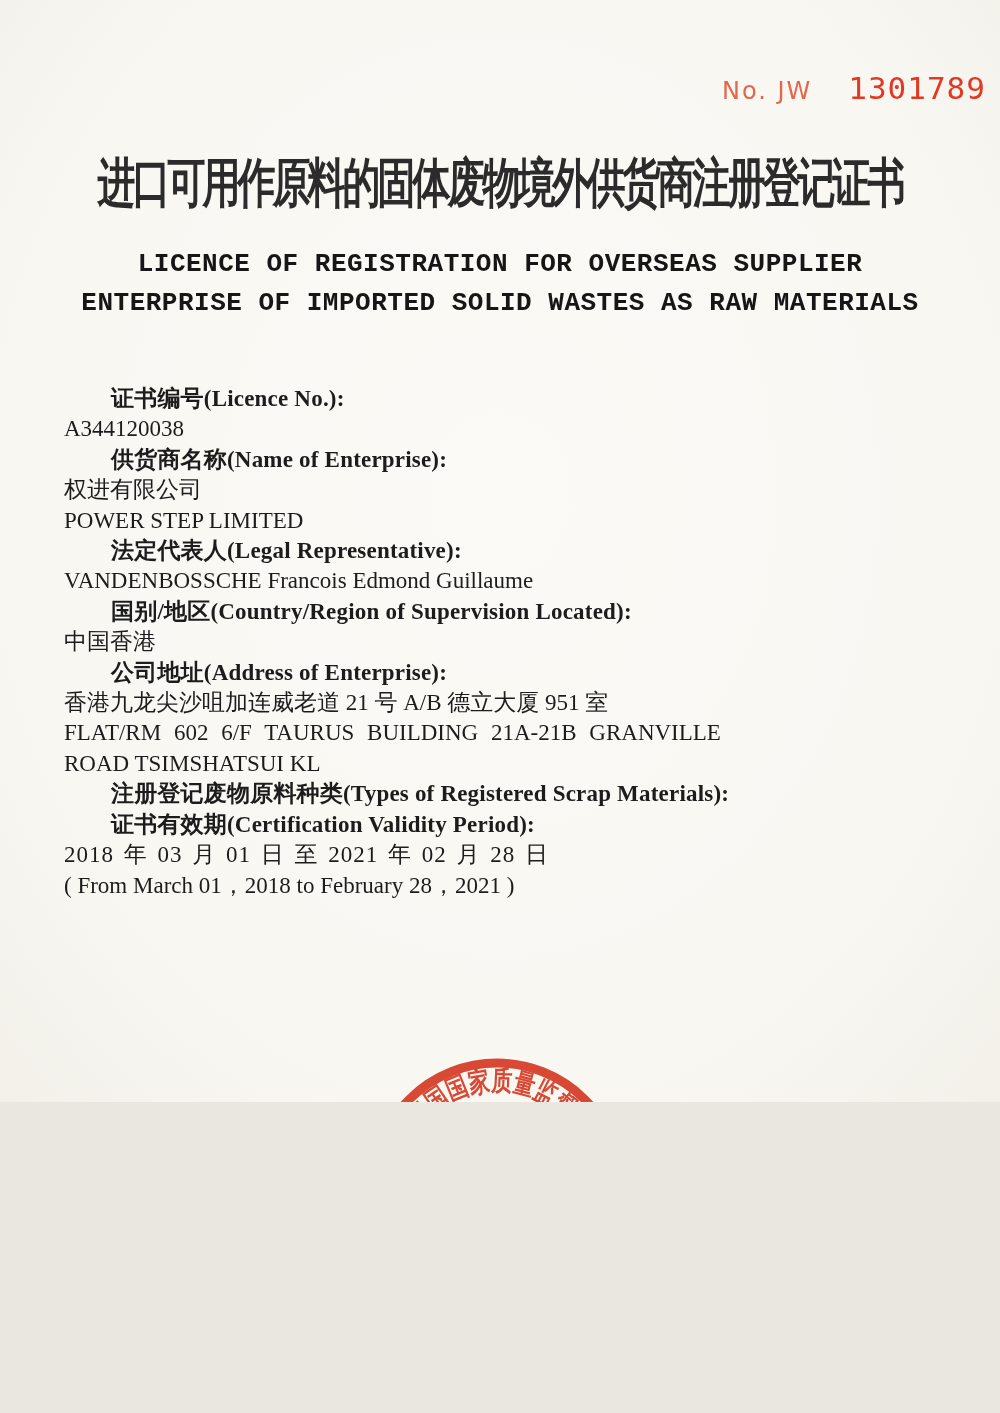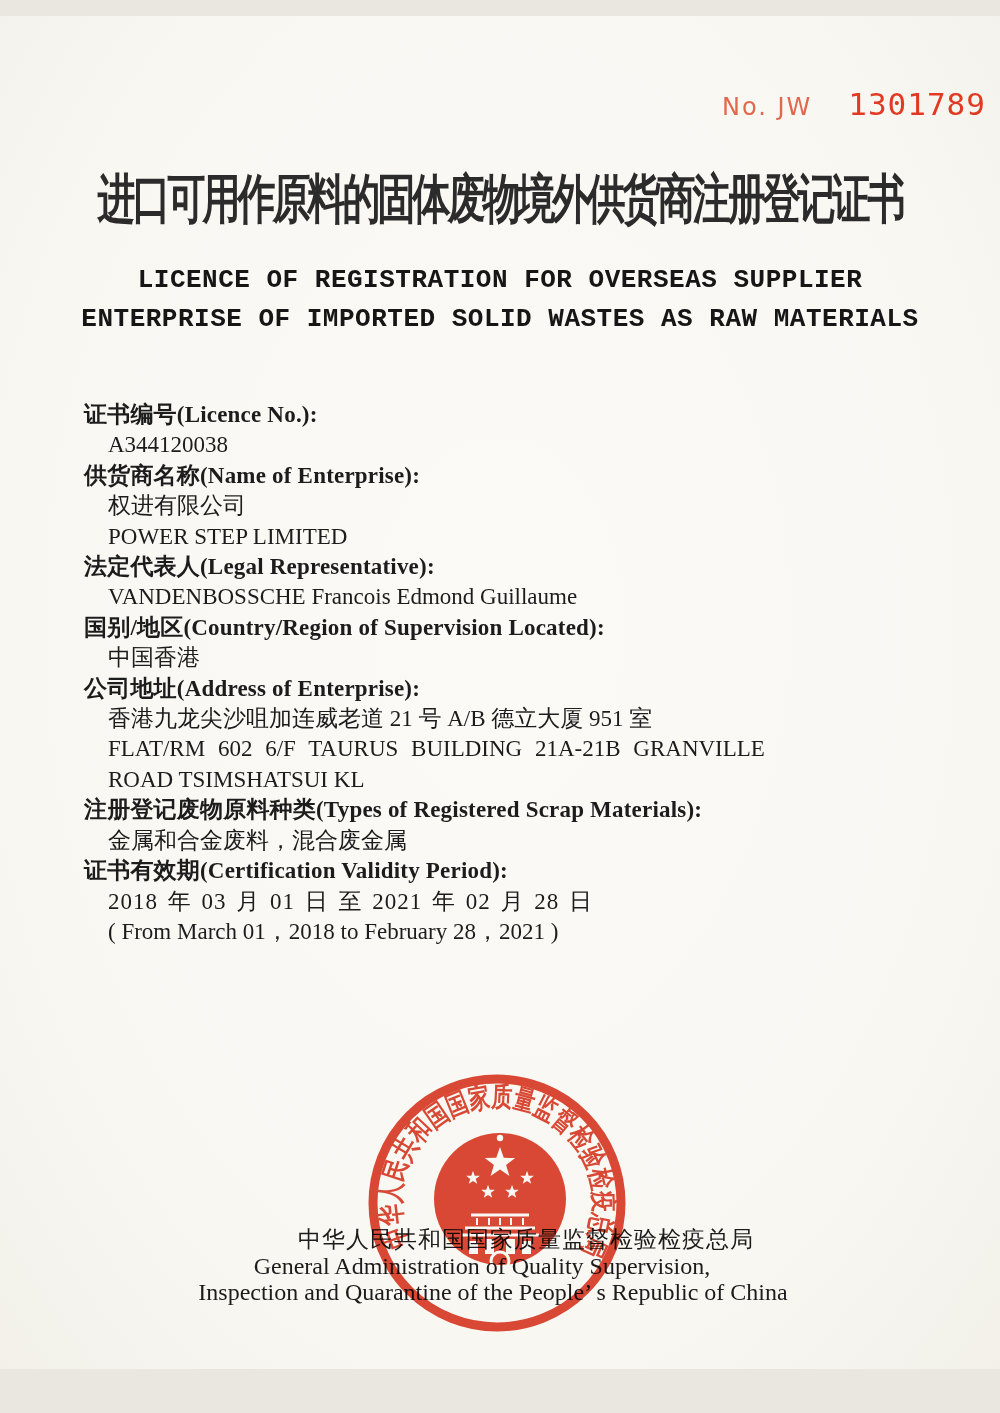--- a/index.html
+++ b/index.html
@@ -5,22 +5,22 @@
   :root{
     --paper:#f8f7f2;
     --ink:#1c1c1c;
     --seal-red:#dc3c26;
     --serial-number-red:#e23a22;
     --serial-prefix-red:#e2674c;
   }
   html,body{margin:0;padding:0;background:#e9e7e0;}
   .page{
     position:relative;
-    width:1000px;height:1353px;
-    margin:16px auto;
+    width:1000px;height:1102px;
+    margin:0 auto;
     background:var(--paper);
     background-image:radial-gradient(ellipse at 50% 45%, #fbfaf6 0%, var(--paper) 70%, #f2f0e9 100%);
     overflow:hidden;
     font-family:"Liberation Serif","DejaVu Serif",serif;
     color:var(--ink);
   }
   
   .serial{
     position:absolute;top:70px;left:722px;
     display:flex;align-items:baseline;gap:36px;
@@ -54,24 +54,24 @@
   .title-en.l1{top:249px;}
   .title-en.l2{top:288px;text-align:center;}
   
   .body-block{
     position:absolute;top:384px;left:0;width:1000px;
   }
   .line{
     line-height:30.4px;font-size:23px;white-space:nowrap;
   }
   .line.label{
-    padding-left:84px;font-weight:bold;letter-spacing:.2px;
+    padding-left:111px;font-weight:bold;letter-spacing:.2px;
   }
   .line.value{
-    padding-left:108px;
+    padding-left:64px;
   }
   .line.wide-space{word-spacing:7px;}
   .line.date-space{word-spacing:3px;letter-spacing:1px;}
   
   .footer-line{
     position:absolute;left:0;width:1000px;text-align:center;white-space:nowrap;
   }
   .footer-zh{top:1208px;font-size:23px;letter-spacing:1px;transform:translateX(26px);}
   .footer-en1{top:1237px;font-size:24px;transform:translateX(-18px);}
   .footer-en2{top:1263px;font-size:24px;transform:translateX(-7px);}
@@ -103,21 +103,20 @@
     <div class="line value">POWER STEP LIMITED</div>
     <div class="line label">法定代表人(Legal Representative):</div>
     <div class="line value">VANDENBOSSCHE Francois Edmond Guillaume</div>
     <div class="line label">国别/地区(Country/Region of Supervision Located):</div>
     <div class="line value">中国香港</div>
     <div class="line label">公司地址(Address of Enterprise):</div>
     <div class="line value">香港九龙尖沙咀加连威老道 21 号 A/B 德立大厦 951 室</div>
     <div class="line value wide-space">FLAT/RM 602 6/F TAURUS BUILDING 21A-21B GRANVILLE</div>
     <div class="line value">ROAD TSIMSHATSUI KL</div>
     <div class="line label">注册登记废物原料种类(Types of Registered Scrap Materials):</div>
-    <div class="line value">金属和合金废料，混合废金属</div>
     <div class="line label">证书有效期(Certification Validity Period):</div>
     <div class="line value date-space">2018 年 03 月 01 日 至 2021 年 02 月 28 日</div>
     <div class="line value">( From March 01，2018 to February 28，2021 )</div>
   </div>
 
   <div class="footer-line footer-zh">中华人民共和国国家质量监督检验检疫总局</div>
   <div class="footer-line footer-en1">General Administration of Quality Supervision,</div>
   <div class="footer-line footer-en2">Inspection and Quarantine of the People’ s Republic of China</div>
 
   <svg class="seal" viewBox="0 0 280 280" xmlns="http://www.w3.org/2000/svg">

